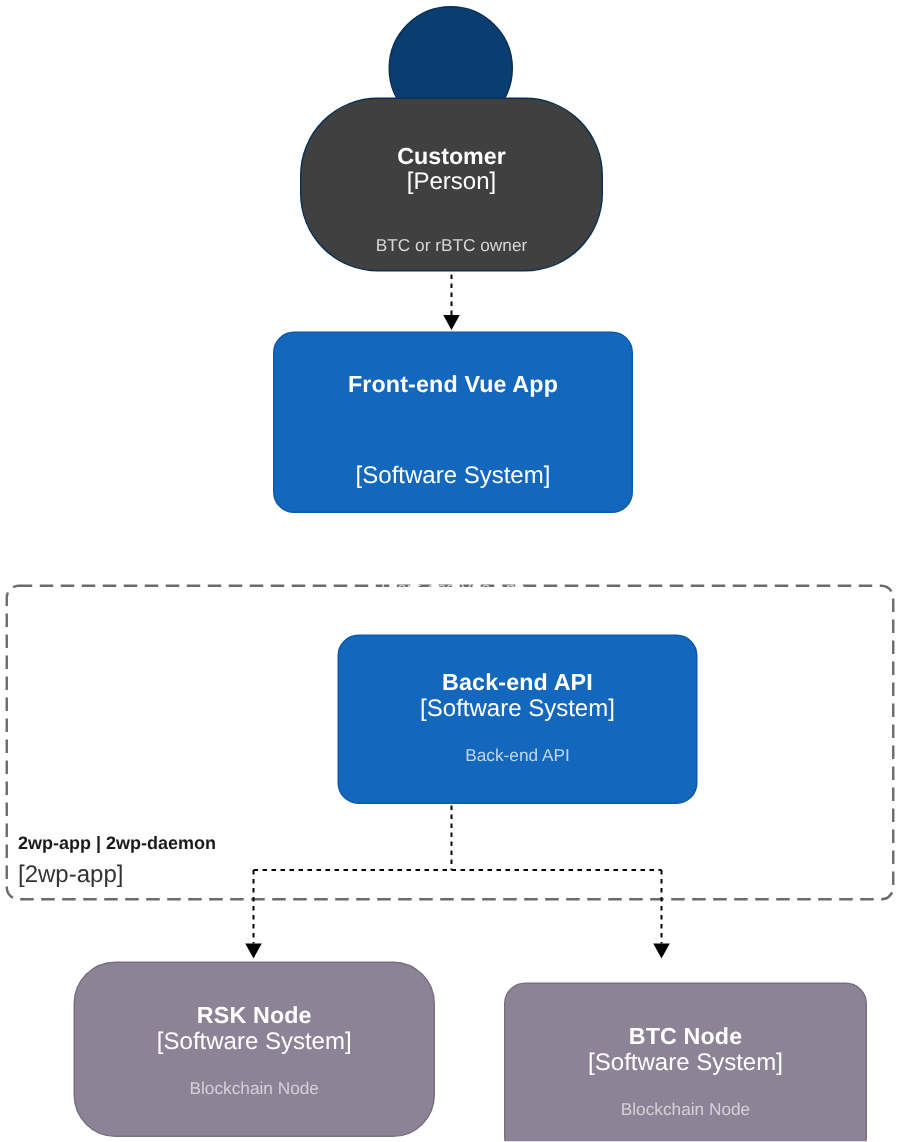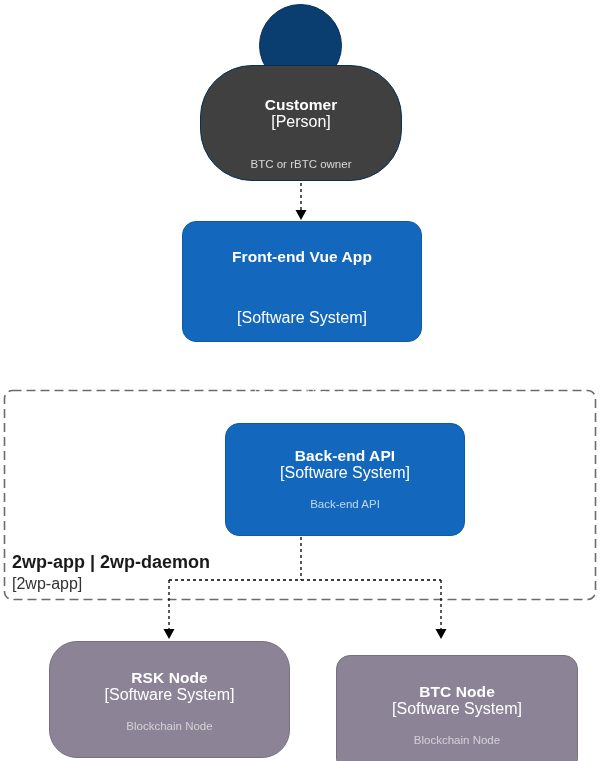--- a/index.html
+++ b/index.html
@@ -32,21 +32,21 @@
   .person-head{
     position:absolute;left:259px;top:4px;width:83px;height:83px;border-radius:50%;
     background:#0a3e70;border:1px solid #082f56;box-sizing:border-box;
   }
   .pad-frontend{padding-top:25px;}
   .pad-backend{padding-top:22px;}
   .pad-node{padding-top:26px;}
   .boundary-label{
     position:absolute;left:12px;top:553px;color:#1a1a1a;
   }
-  .boundary-label .b-title{font-weight:bold;font-size:18px;line-height:19px;}
+  .boundary-label .b-title{font-weight:bold;font-size:12px;line-height:19px;}
   .boundary-label .b-sub{font-size:16px;line-height:14px;color:#333333;margin-top:5px;}
 </style>
 </head>
 <body>
 
 <div class="canvas">
 
   <svg class="layer" width="601" height="761" viewBox="0 0 601 761">
 
     <rect x="4.5" y="390.5" width="591" height="209" rx="8" ry="8" fill="none" stroke="#6b6b6b" stroke-width="1.6" stroke-dasharray="9,5"></rect>

